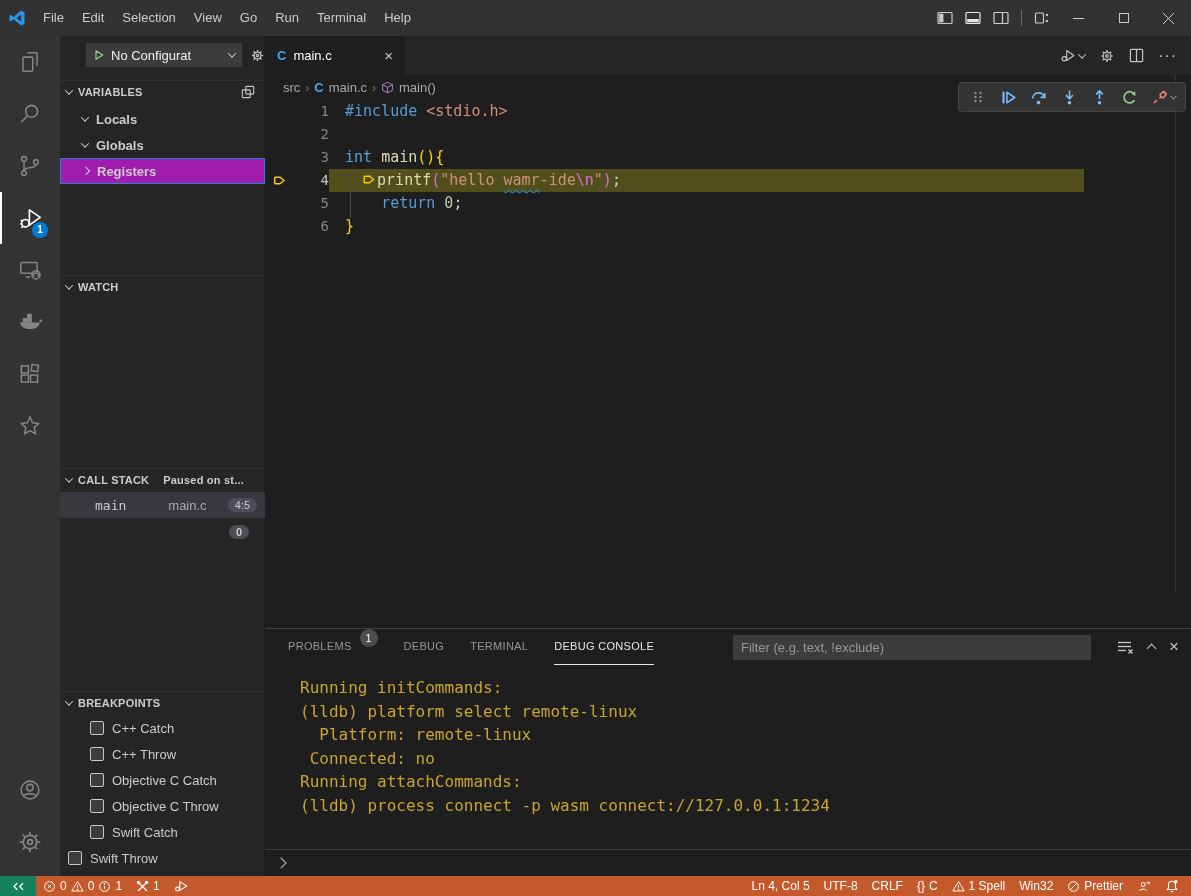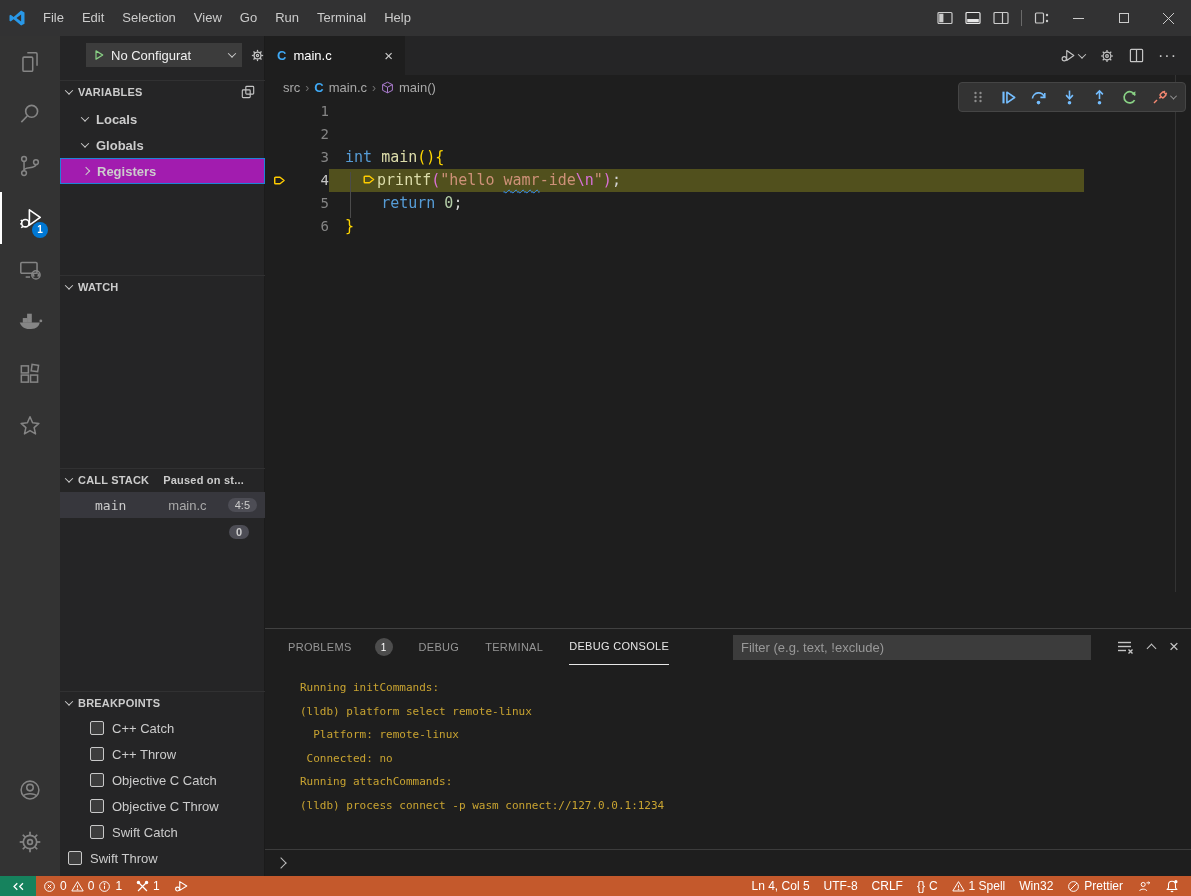--- a/index.html
+++ b/index.html
@@ -81,28 +81,28 @@
   .scroll-line { position:absolute; right:15px; top:39px; width:1px; height:517px; background:#333333; }
 
   .dbg-toolbar { position:absolute; left:693px; top:46px; width:228px; height:30px; background:#333333;
     border:1px solid #454545; border-radius:4px; display:flex; align-items:center; padding:0 6px; gap:4px; }
   .dbg-btn { width:28px; height:26px; display:flex; align-items:center; justify-content:center; }
 
   
   .panel { position:absolute; left:0; top:592px; width:926px; height:248px; background:#1e1e1e; border-top:1px solid #414141; }
   .panel-hdr { position:absolute; left:0; top:0; width:926px; height:36px; display:flex; align-items:center; }
   .panel-tabs { display:flex; margin-left:23px; gap:26px; height:36px; align-items:center; }
-  .panel-tab { font-size:11px; color:#969696; letter-spacing:.3px; height:36px; line-height:35px; display:flex; align-items:center; gap:23px; }
+  .panel-tab { font-size:11px; color:#969696; letter-spacing:.3px; height:36px; line-height:35px; display:flex; gap:8px; }
   .panel-tab.active { color:#e7e7e7; border-bottom:1px solid #e7e7e7; }
   .p-badge { background:#4d4d4d; color:#ffffff; width:18px; height:18px; border-radius:9px; font-size:10px;
     display:flex; align-items:center; justify-content:center; letter-spacing:0; }
   .filter-box { position:absolute; left:468px; top:6px; width:358px; height:25px; background:#3c3c3c;
     color:#989898; font-size:13px; padding:0 8px; line-height:25px; white-space:nowrap; overflow:hidden; }
   .panel-icons { position:absolute; right:12px; top:0; height:36px; display:flex; align-items:center; gap:14px; color:#c5c5c5; }
-  .console-out { position:absolute; left:35px; top:47px; font-family:"DejaVu Sans Mono", monospace; font-size:11px;
+  .console-out { position:absolute; left:35px; top:47px; font-family:"DejaVu Sans Mono", monospace; font-size:16px;
     line-height:23.5px; color:#c9a431; white-space:pre; }
   .console-input { position:absolute; left:0; bottom:0; width:926px; height:27px; border-top:1px solid #3c3c3c;
     display:flex; align-items:center; }
   .prompt-chev { margin-left:12px; width:8px; height:8px; border-right:1.8px solid #bdbdbd; border-top:1.8px solid #bdbdbd;
     transform:rotate(45deg); }
 
   
   .statusbar { position:absolute; left:0; top:876px; width:1191px; height:20px; background:#c4592c; color:#ffffff;
     display:flex; align-items:center; font-size:12px; }
   .sb-remote { width:36px; height:20px; background:#16825d; display:flex; align-items:center; justify-content:center; }
@@ -435,20 +435,21 @@
           </svg>
       </span>
       <span class="bc">main()</span>
     </div>
 
     <div class="code-area">
       <div id="code-lines">
           <div class="code-line">
             <div class="glyph"></div>
             <div class="lnum">1</div>
+            <div class="lrest"><span class="tk-kw">#include</span><span class="tk-plain"> </span><span class="tk-str">&lt;stdio.h&gt;</span></div>
           </div>
           <div class="code-line">
             <div class="glyph"></div>
             <div class="lnum">2</div>
             <div class="lrest"></div>
           </div>
           <div class="code-line">
             <div class="glyph"></div>
             <div class="lnum">3</div>
             <div class="lrest"><span class="tk-kw">int</span><span class="tk-plain"> </span><span class="tk-fn">main</span><span class="tk-gold">(){</span></div>

